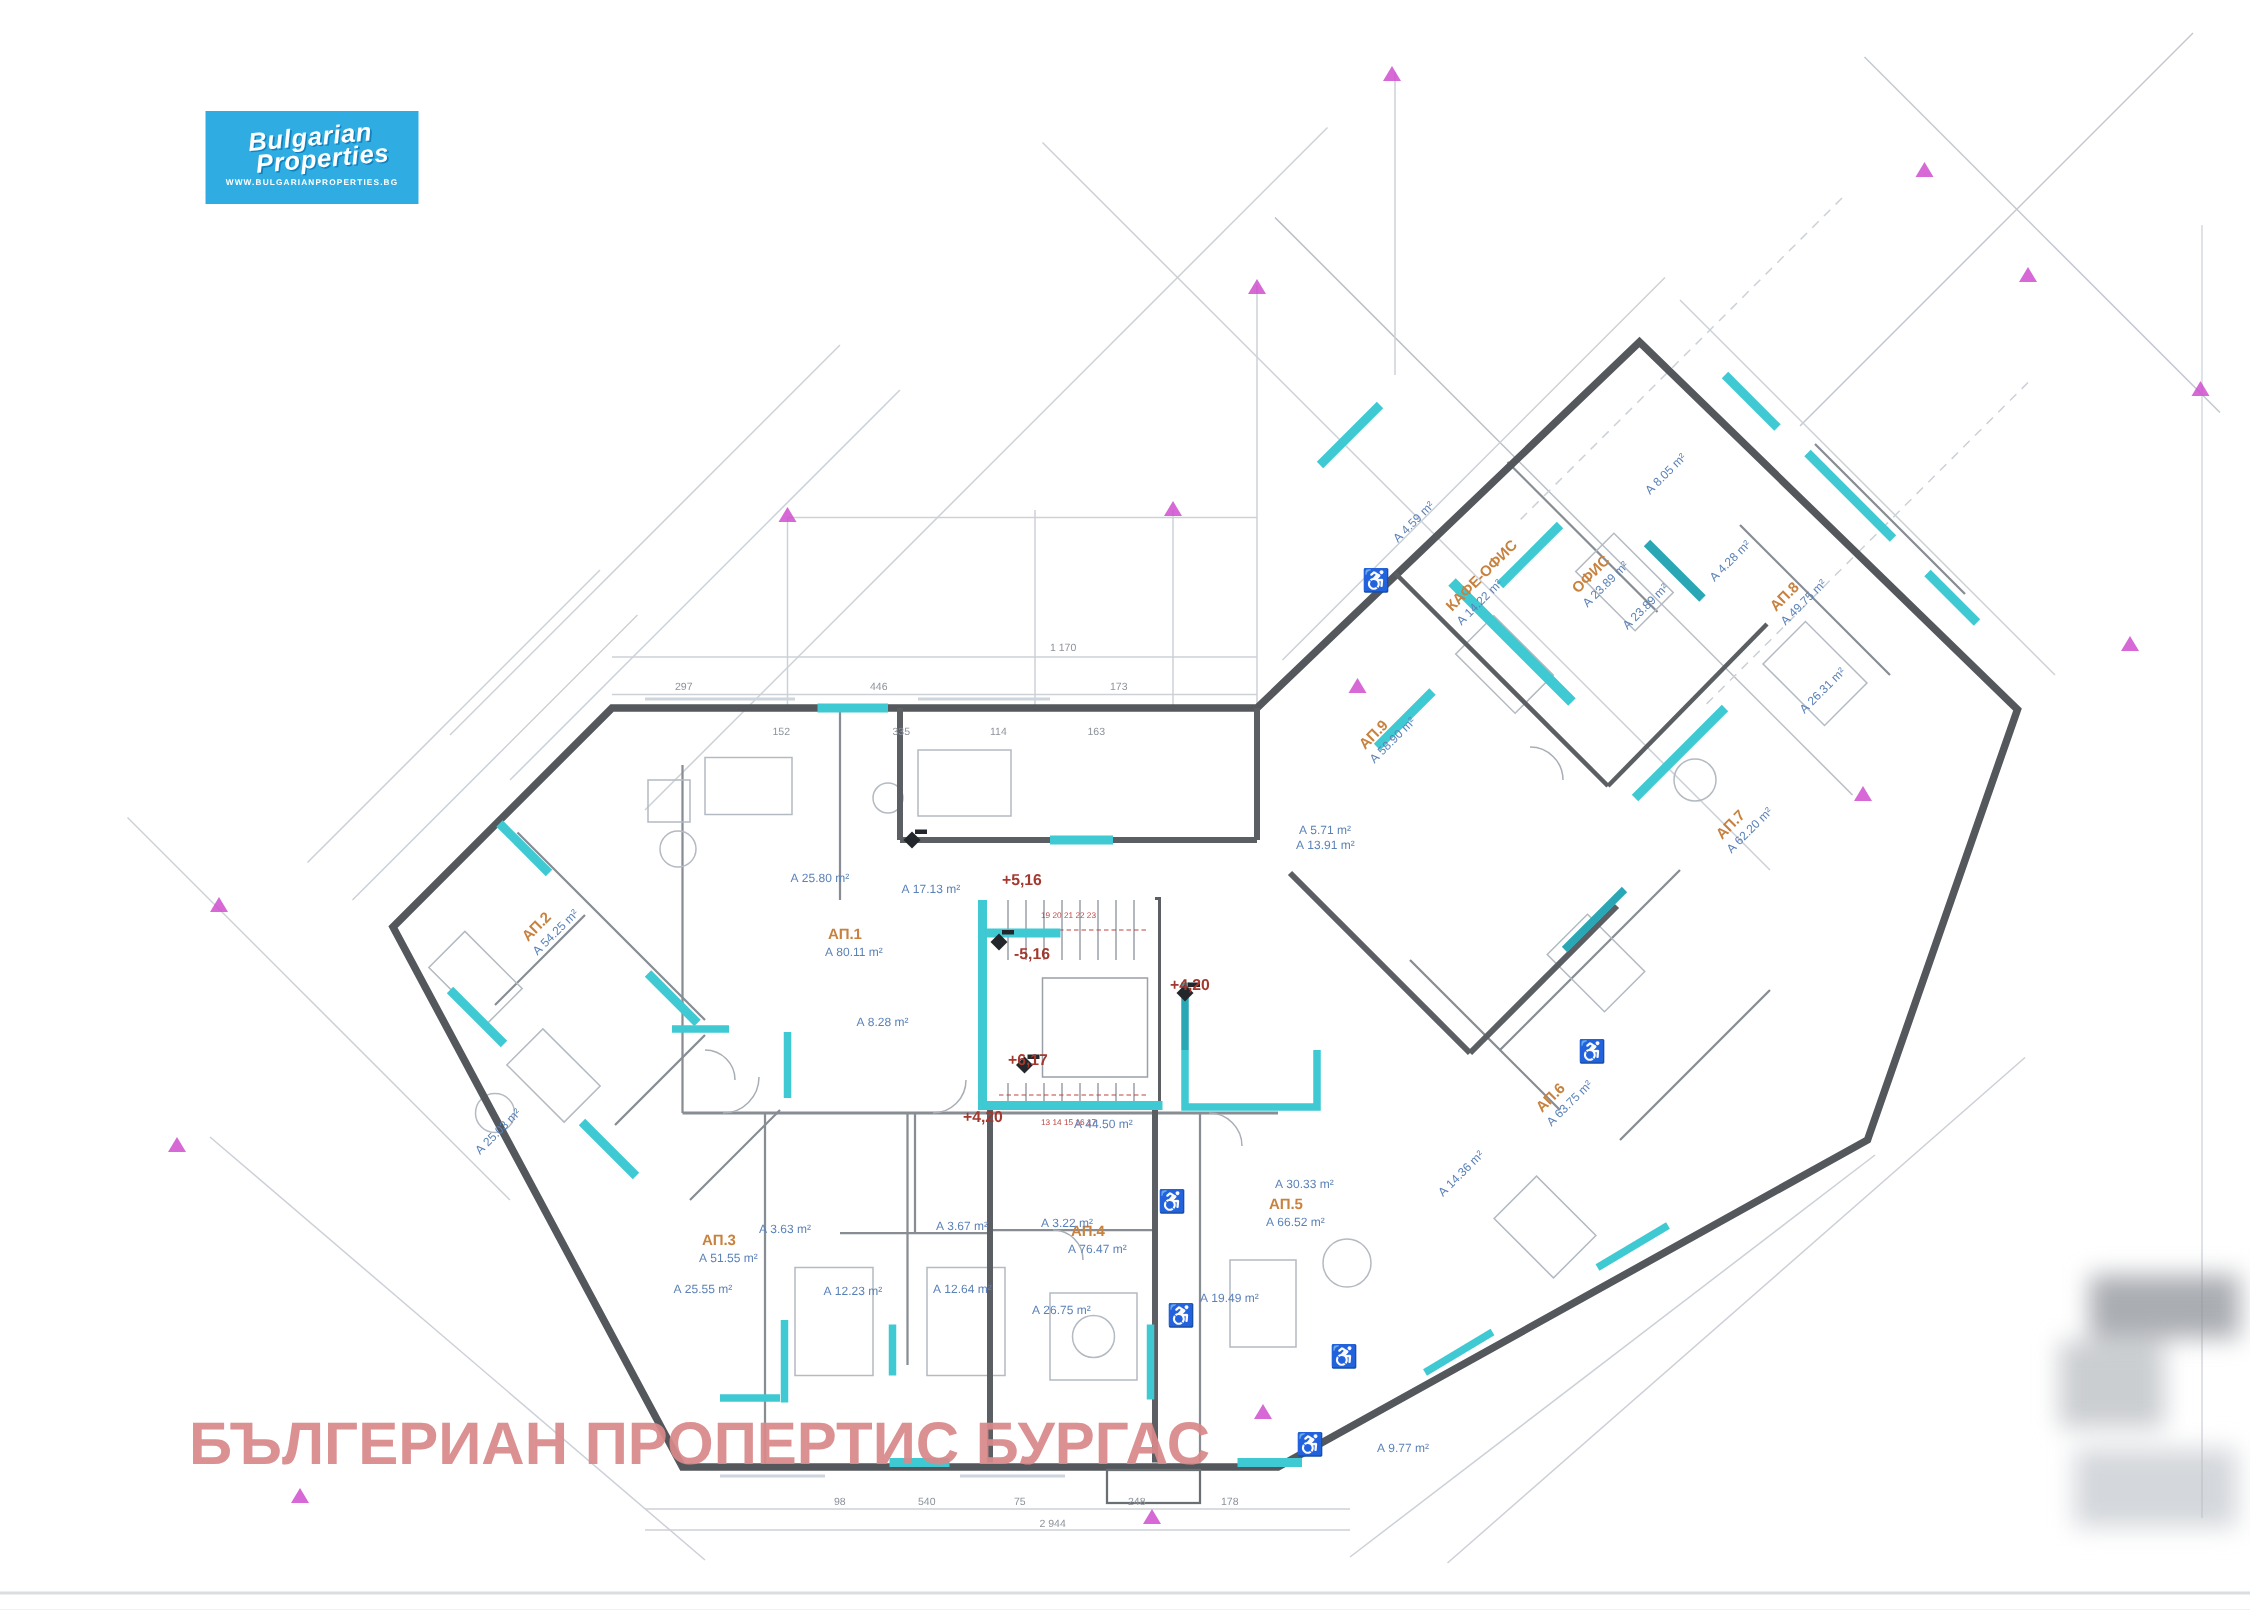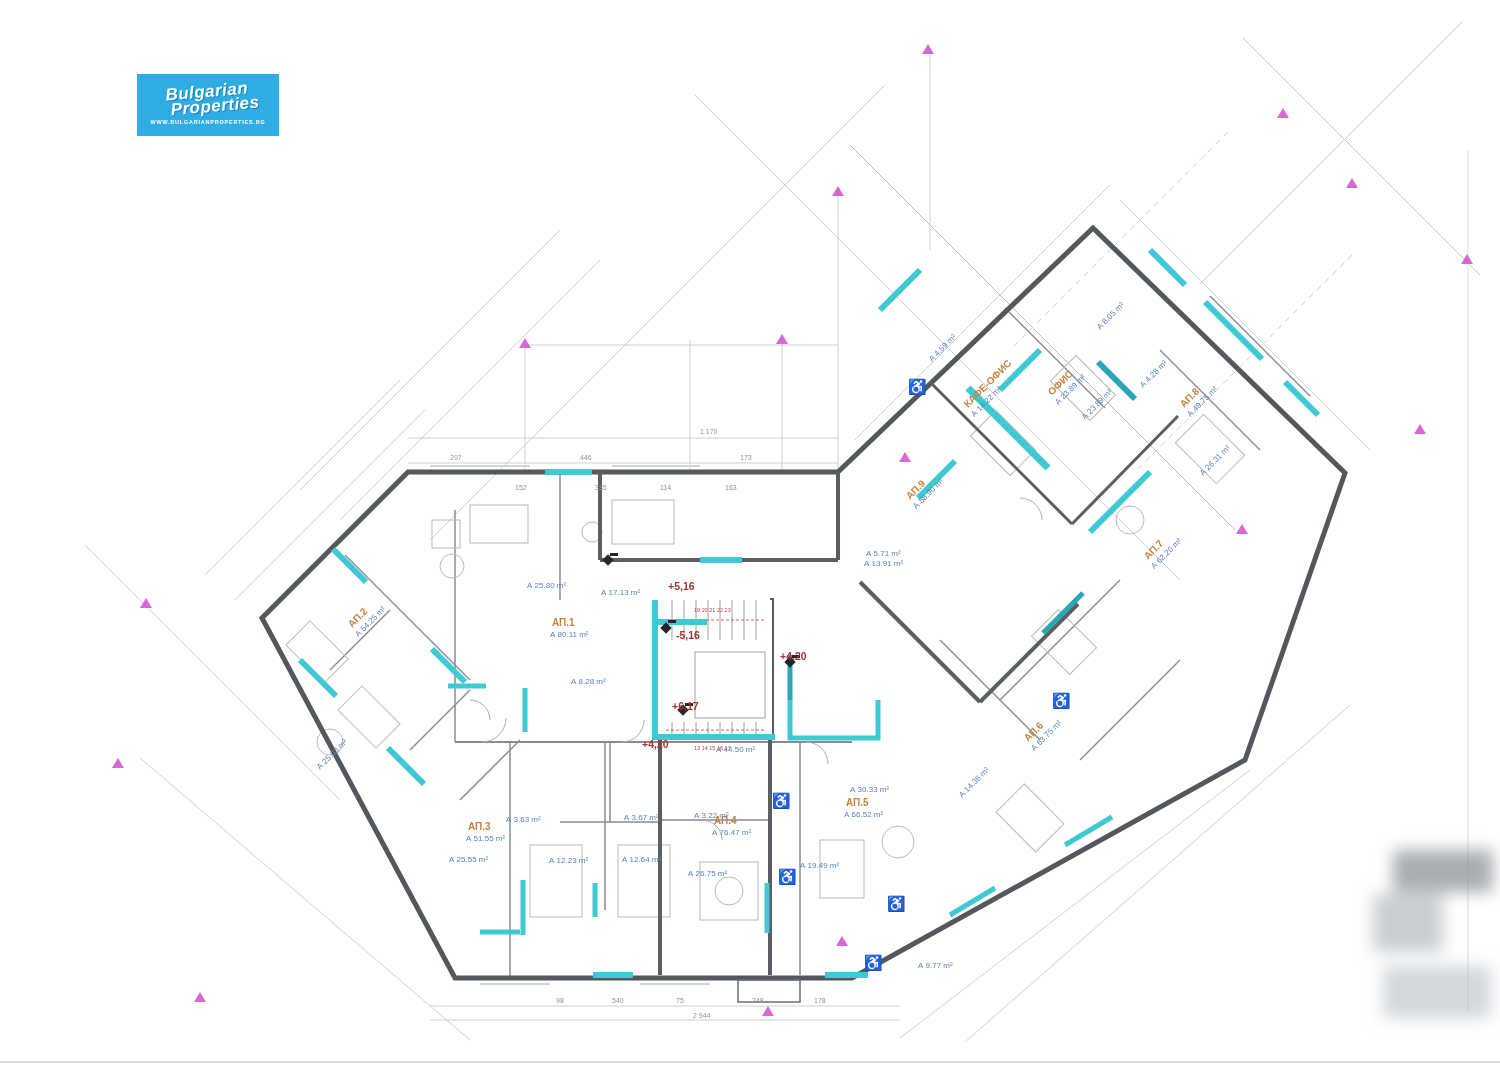--- a/index.html
+++ b/index.html
@@ -356,20 +356,21 @@
 </svg>
 
 <div class="logo">
   <div class="logo-title">
     <span class="l1">Bulgarian</span>
     <span class="l2">Properties</span>
   </div>
   <div class="logo-url">WWW.BULGARIANPROPERTIES.BG</div>
 </div>
 
+<div class="watermark">БЪЛГЕРИАН ПРОПЕРТИС БУРГАС</div>
 
 <div class="stamp">
   <div class="b1"></div>
   <div class="b2"></div>
   <div class="b3"></div>
 </div>
 
 </div>
 
 </body></html>

